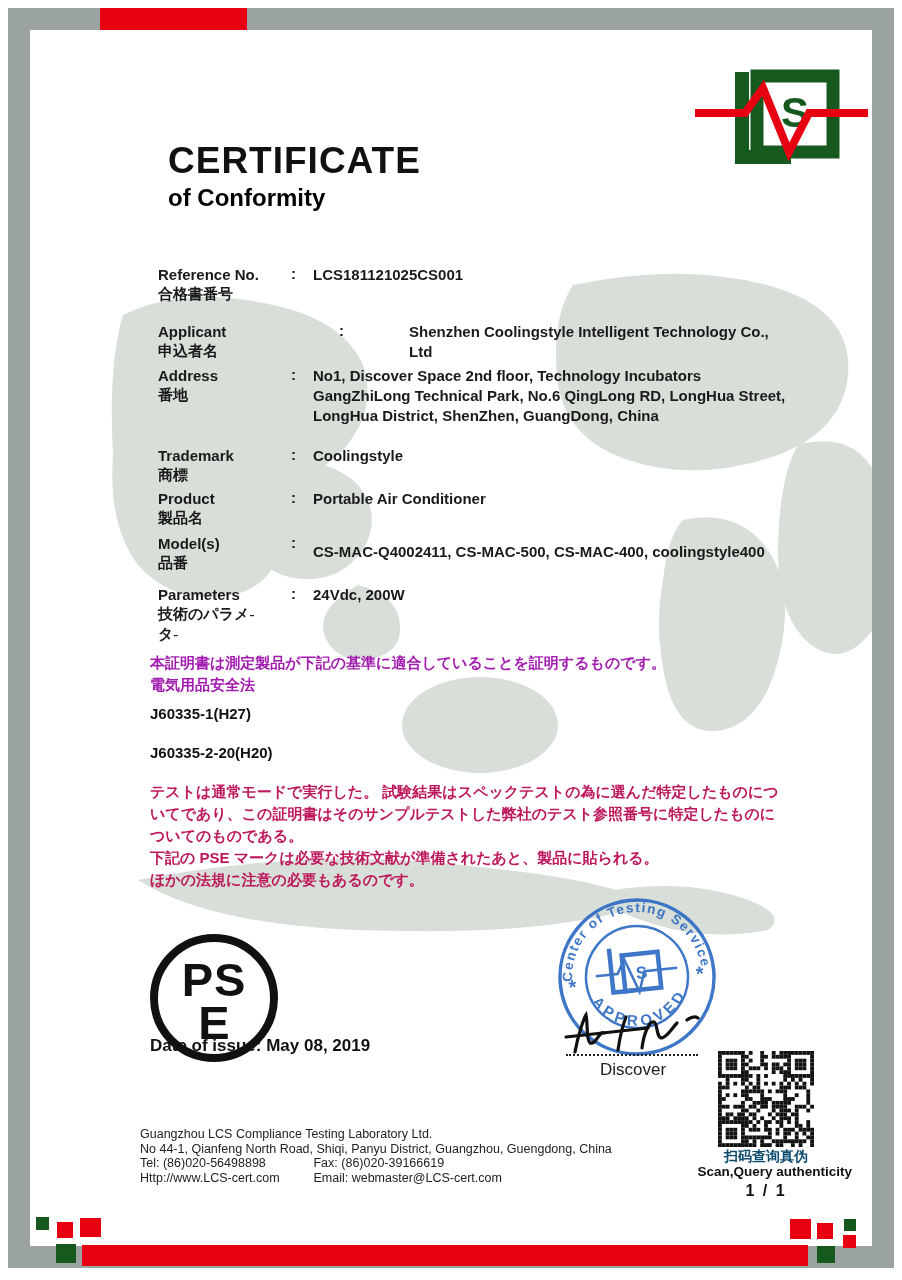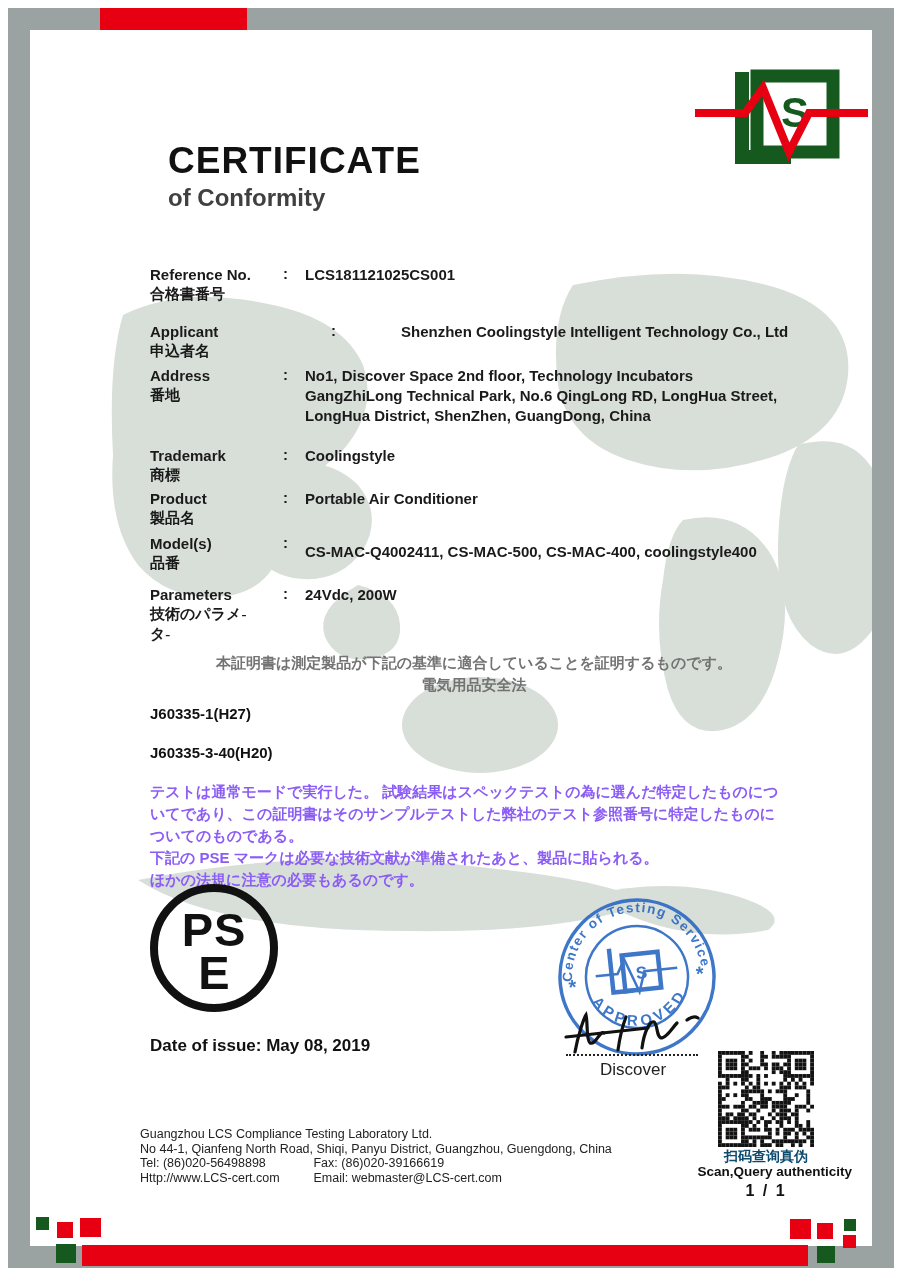--- a/index.html
+++ b/index.html
@@ -6,32 +6,32 @@
   .sheet{position:relative;width:902px;height:1280px;background:#fff;overflow:hidden;
          font-family:"Liberation Sans","DejaVu Sans",sans-serif;color:#1a1a1a;}
   .abs{position:absolute;}
   
   .bar{position:absolute;background:#9ba2a2;}
   .sq{position:absolute;}
   
   .map{position:absolute;left:28px;top:255px;width:848px;height:720px;}
   
   .title{font-size:37px;font-weight:bold;letter-spacing:1px;color:#111;}
-  .subtitle{font-size:24px;font-weight:bold;color:#404040;margin-top:2px;}
+  .subtitle{font-size:24px;font-weight:bold;color:#000000;margin-top:2px;}
   
   .frow{position:absolute;left:150px;width:640px;display:flex;align-items:flex-start;}
-  .flabel{width:133px;font-size:15px;font-weight:bold;line-height:19px;white-space:pre-line;flex:none;}
+  .flabel{width:133px;font-size:15px;font-weight:bold;line-height:19px;white-space:pre-line;flex:none;margin-left:8px;}
   .fcolon{width:22px;font-size:15px;font-weight:bold;flex:none;}
   .fvalue{font-size:15px;font-weight:bold;line-height:20px;white-space:pre-line;}
   
-  .jp{font-size:15px;font-weight:600;line-height:22px;color:#737373;text-align:center;}
+  .jp{font-size:15px;font-weight:600;line-height:22px;color:#a21caf;}
   .std{font-size:15px;font-weight:bold;color:#111;}
-  .jpara{font-size:15px;font-weight:600;line-height:22px;white-space:pre-line;color:#8b5cf6;}
-  
-  .pse{position:absolute;left:150px;top:884px;width:112px;height:112px;border:8px solid #111;
+  .jpara{font-size:15px;font-weight:600;line-height:22px;white-space:pre-line;color:#be185d;}
+  
+  .pse{position:absolute;left:150px;top:934px;width:112px;height:112px;border:8px solid #111;
        border-radius:50%;text-align:center;}
   .pse .ps{font-size:47px;font-weight:bold;letter-spacing:1px;line-height:1;margin-top:14px;color:#111;}
   .pse .e{font-size:47px;font-weight:bold;line-height:1;margin-top:-4px;color:#111;}
   .date{position:absolute;left:150px;top:1036px;font-size:17px;font-weight:bold;color:#111;}
   
   .sigline{position:absolute;left:566px;top:1054px;width:132px;border-bottom:2px dotted #222;}
   .manager{position:absolute;left:588px;top:1060px;width:90px;text-align:center;font-size:17px;color:#222;}
   
   .footer{position:absolute;left:140px;top:1127px;font-size:12.5px;line-height:14.5px;color:#222;}
   .fcol{display:inline-block;width:170px;}
@@ -135,21 +135,21 @@
     <div class="flabel"><span>Parameters</span><br><span style="white-space:pre-line;font-family:Liberation Serif, serif;">技術のパラメ-
 タ-</span></div>
     <div class="fcolon">:</div>
     <div class="fvalue">24Vdc, 200W</div>
   </div>
 
   <div class="abs" style="left:150px;top:652px;width:648px;">
     <div class="jp">本証明書は測定製品が下記の基準に適合していることを証明するものです。</div>
     <div class="jp">電気用品安全法</div>
     <div class="std" style="margin-top:9px;">J60335-1(H27)</div>
-    <div class="std" style="margin-top:22px;">J60335-3-40(H20)</div>
+    <div class="std" style="margin-top:22px;">J60335-2-20(H20)</div>
     <div class="jpara" style="margin-top:20px;">テストは通常モードで実行した。 試験結果はスペックテストの為に選んだ特定したものにつ
 いてであり、この証明書はそのサンプルテストした弊社のテスト参照番号に特定したものに
 ついてのものである。
 下記の PSE マークは必要な技術文献が準備されたあと、製品に貼られる。
 ほかの法規に注意の必要もあるのです。</div>
   </div>
 
   <div class="pse">
     <div class="ps">PS</div>
     <div class="e">E</div>

